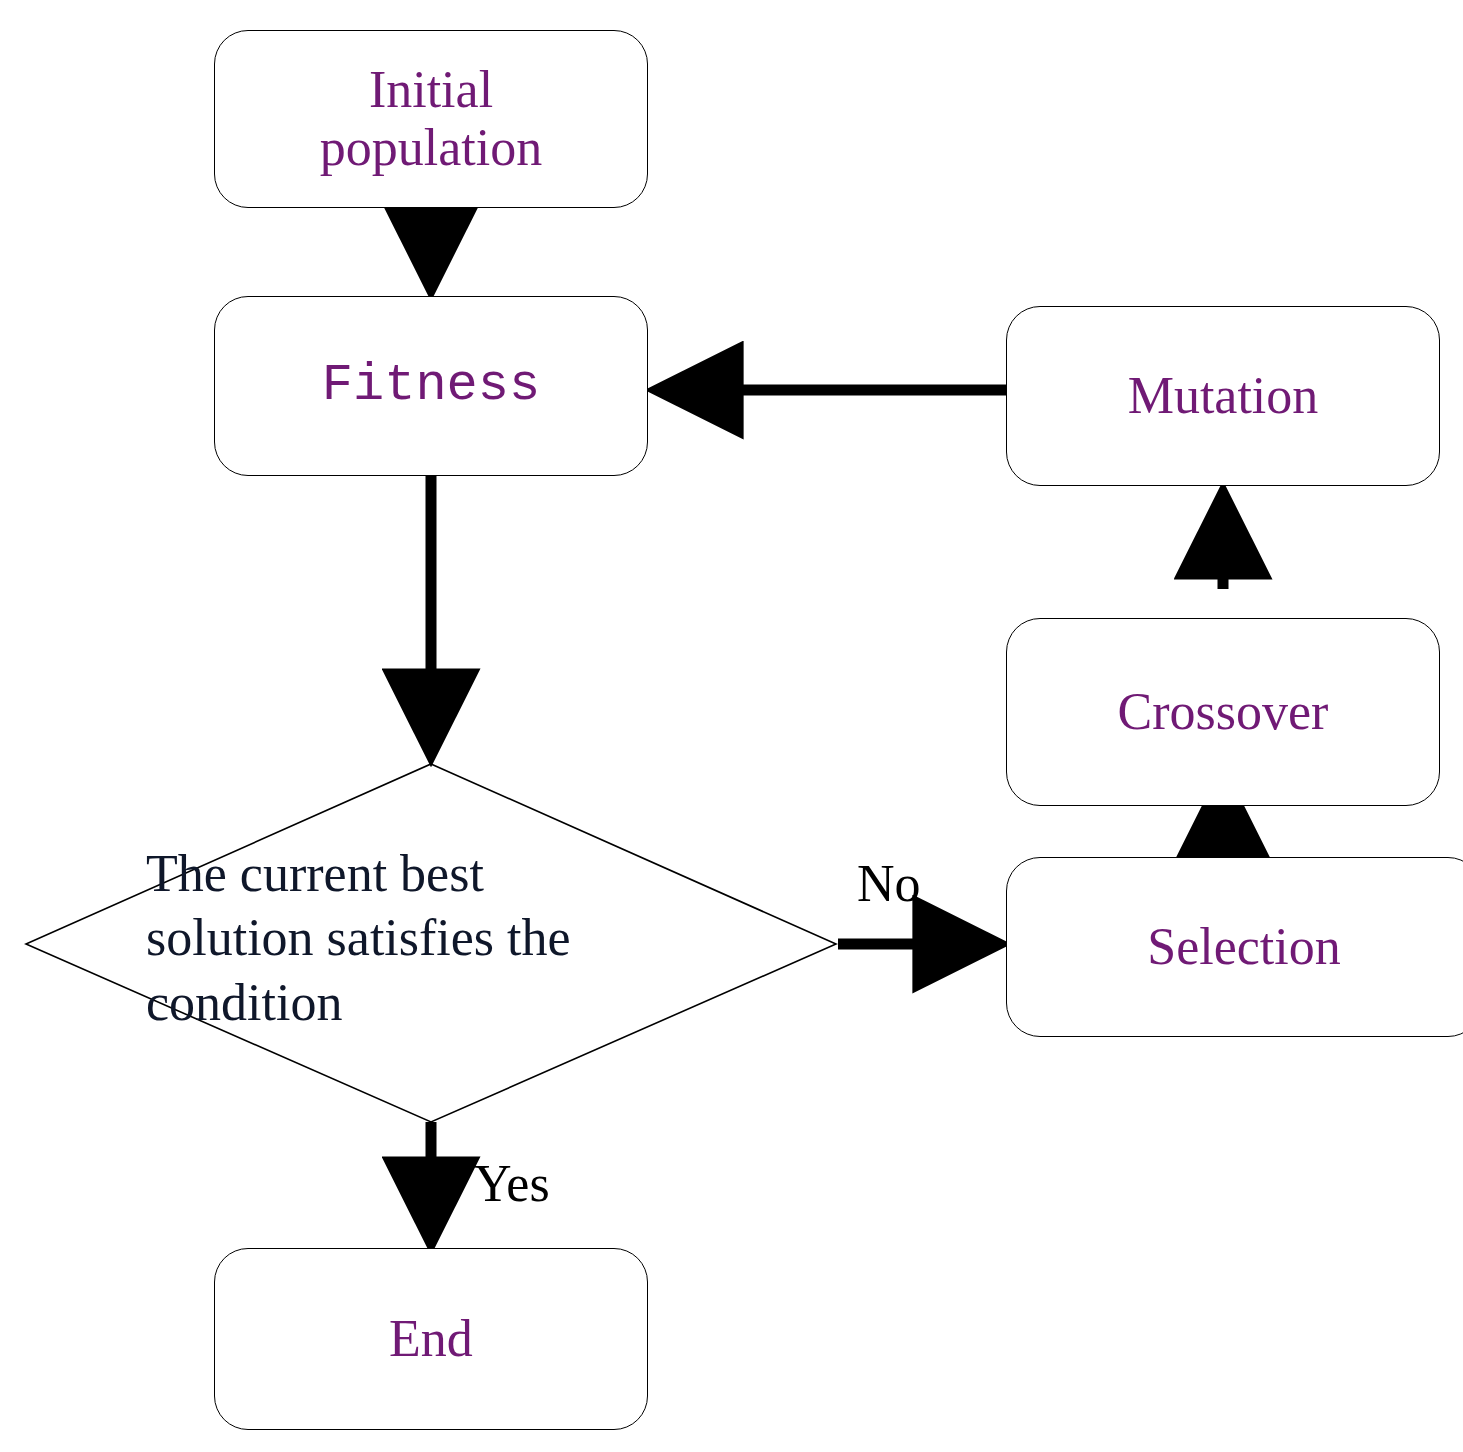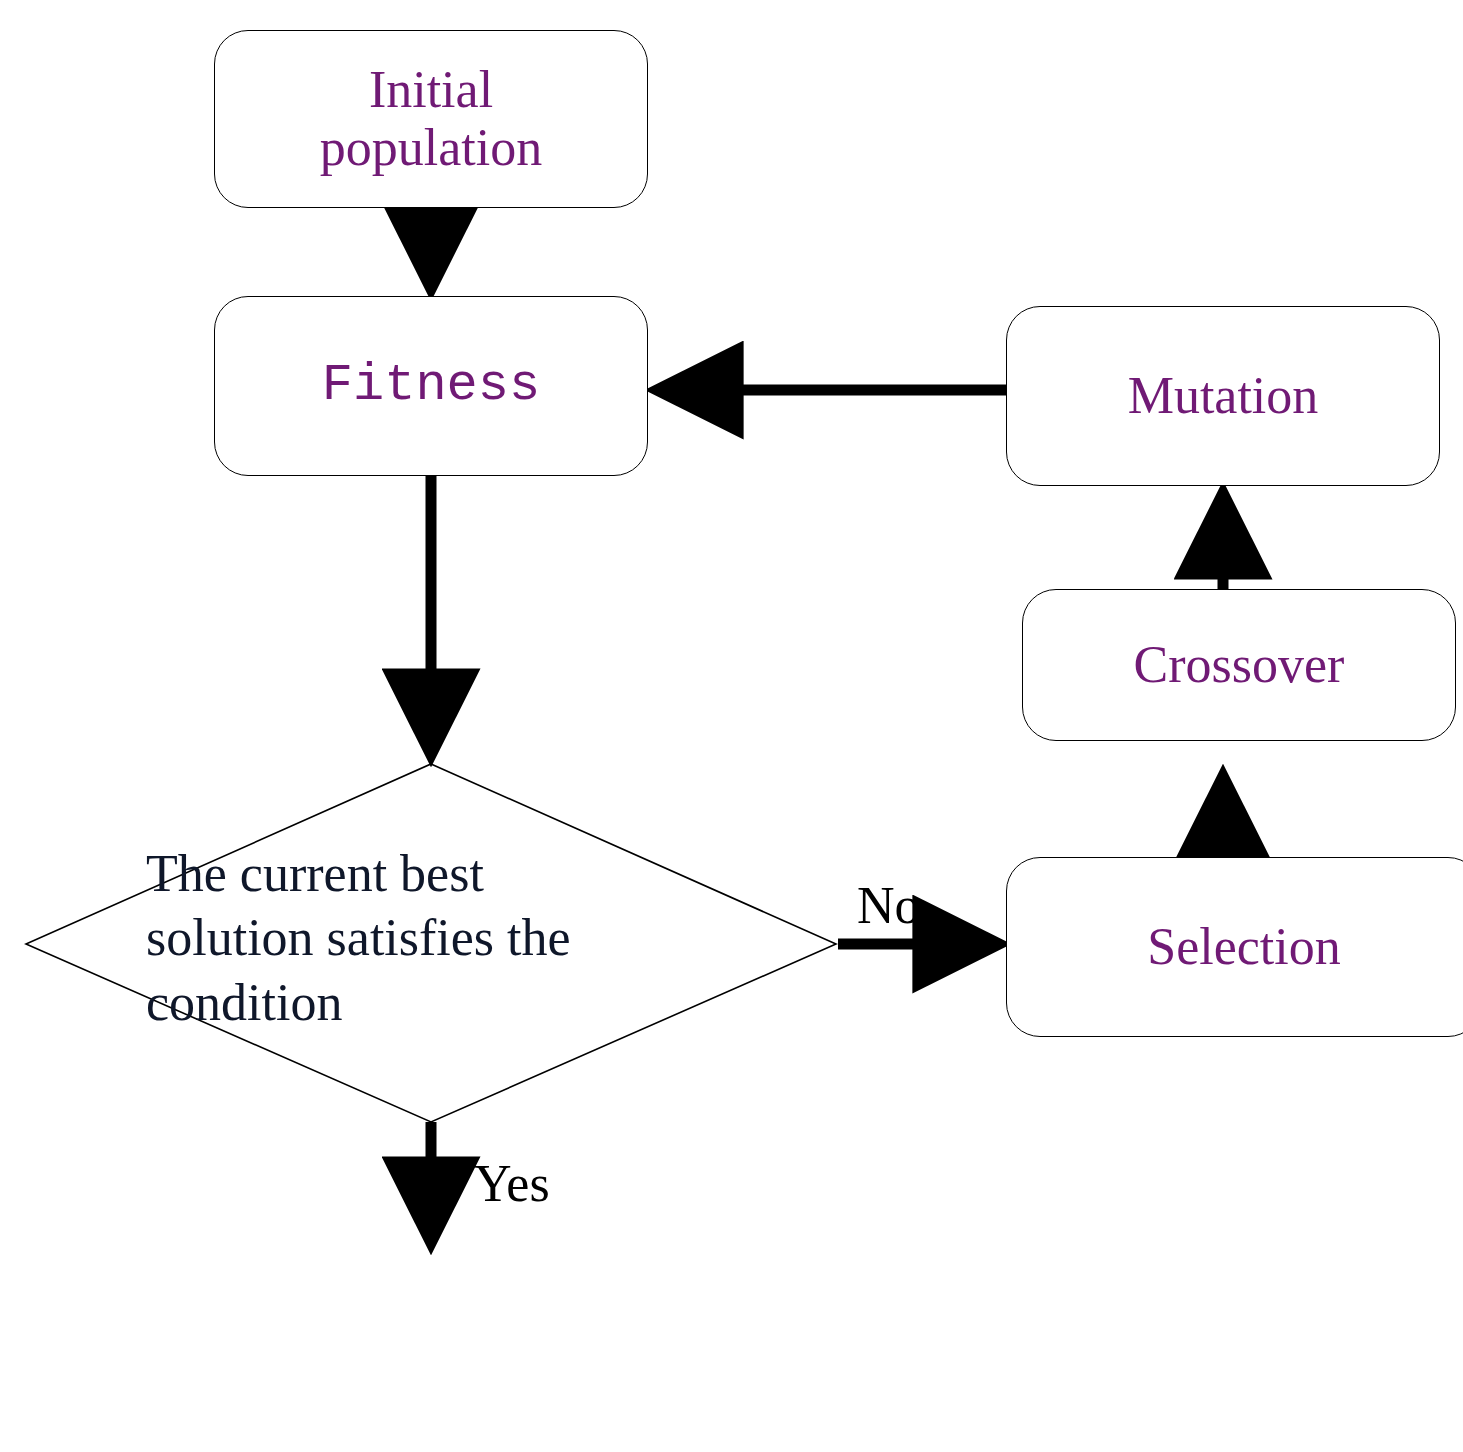--- a/index.html
+++ b/index.html
@@ -93,30 +93,33 @@
   </div>
 
   <div class="node-box" style="left:214px; top:296px; width:434px; height:180px;font-family:Liberation Mono, monospace;">
     <span class="node-label">Fitness</span>
   </div>
 
   <div class="decision-text" style="left:146px; top:842px; width:570px;">The current best
 solution satisfies the
 condition</div>
 
+  <div class="node-box" style="left:214px; top:1248px; width:434px; height:182px;">
+    <span class="node-label">End</span>
+  </div>
 
   <div class="node-box" style="left:1006px; top:306px; width:434px; height:180px;">
     <span class="node-label">Mutation</span>
   </div>
 
-  <div class="node-box" style="left:1006px; top:589px; width:434px; height:152px;margin-left:16px;">
+  <div class="node-box" style="left:1006px; top:618px; width:434px; height:188px;">
     <span class="node-label">Crossover</span>
   </div>
 
   <div class="node-box" style="left:1006px; top:857px; width:476px; height:180px;">
     <span class="node-label">Selection</span>
   </div>
 
-  <div class="edge-label" style="left:857px; top:880px;font-family:Liberation Serif, serif;">No</div>
+  <div class="edge-label" style="left:857px; top:858px;font-family:Liberation Serif, serif;">No</div>
 
   <div class="edge-label" style="left:474px; top:1158px;">Yes</div>
 
 </div>
 
 </body></html>

